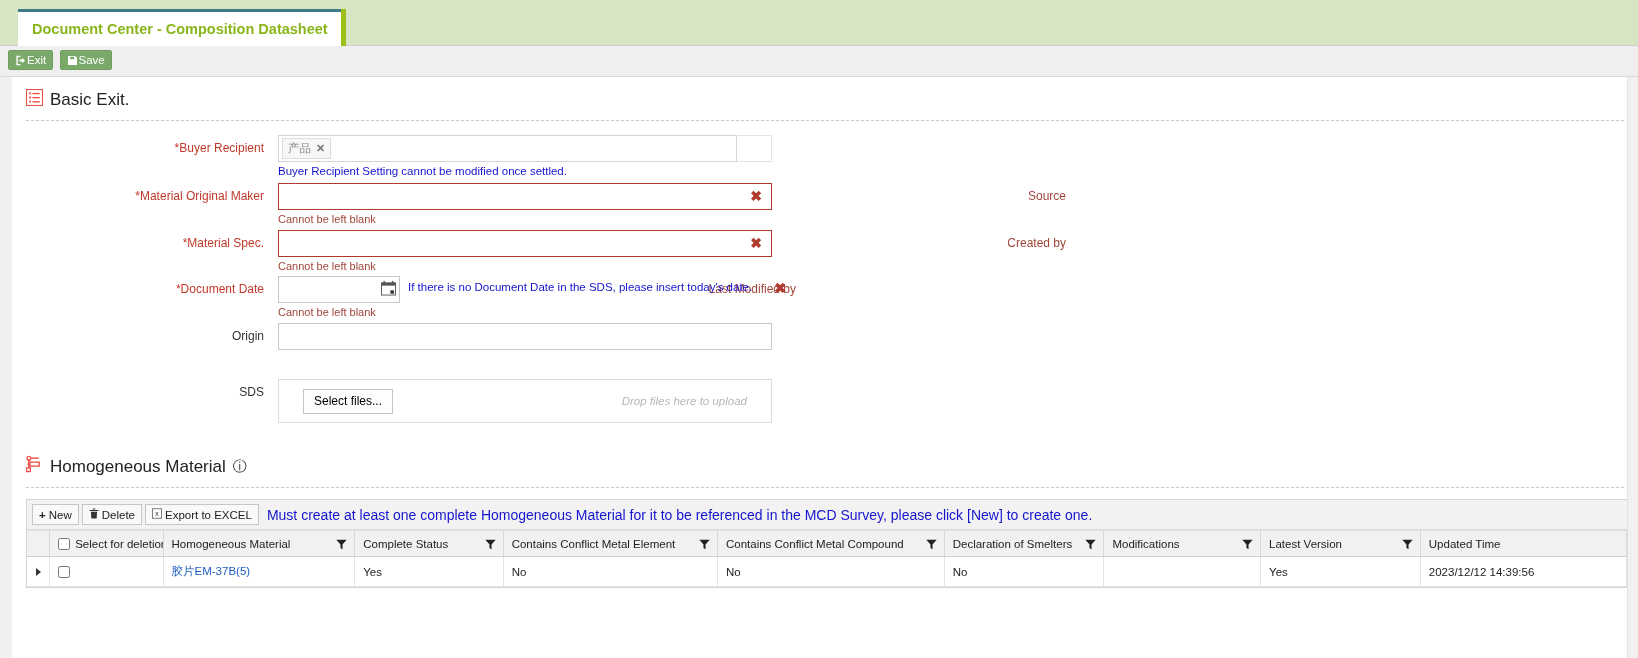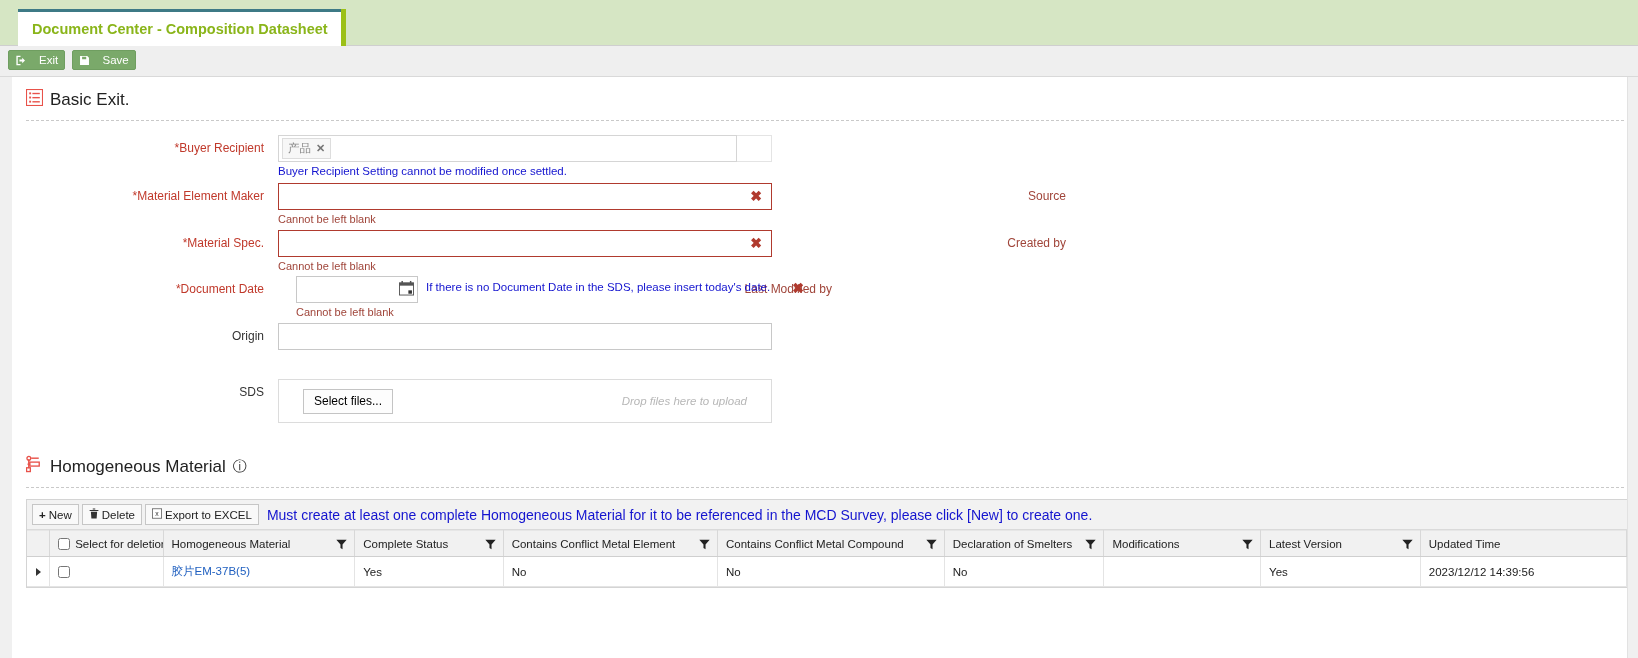--- a/index.html
+++ b/index.html
@@ -48,21 +48,21 @@
   .toolbar {
     height: 31px;
     background: #efefef;
     border-bottom: 1px solid #d9d9d9;
     padding: 4px 0 0 8px;
     white-space: nowrap;
   }
   .btn-green {
     display: inline-flex;
     align-items: center;
-    gap: 13px;
+    gap: 1px;
     height: 20px;
     padding: 0 6px;
     background: #7aa96a;
     border: 1px solid #6f9e60;
     border-radius: 2px;
     color: #ffffff;
     font-size: 11.5px;
     cursor: pointer;
     vertical-align: top;
     margin-right: 3px;
@@ -335,40 +335,40 @@
               </span>
             </div>
           </div>
           <div class="chip-extra"></div>
         </div>
         <div class="hint-blue">Buyer Recipient Setting cannot be modified once settled.</div>
       </div>
     </div>
 
     <div class="frow" style="margin-top:6px;">
-      <div class="flabel req">*Material Element Maker</div>
+      <div class="flabel req">*Material Original Maker</div>
       <div class="fctrl">
         <input class="inp err" type="text" value="" style="">
         <span class="err-x">✖</span>
         <div class="hint-err">Cannot be left blank</div>
       </div>
       <div class="side-label">Source</div>
     </div>
 
     <div class="frow" style="margin-top:5px;">
       <div class="flabel req">*Material Spec.</div>
       <div class="fctrl">
         <input class="inp err" type="text" value="" style="">
         <span class="err-x">✖</span>
         <div class="hint-err">Cannot be left blank</div>
       </div>
       <div class="side-label">Created by</div>
     </div>
 
-    <div class="frow" style="gap:18px;">
+    <div class="frow" style="">
       <div class="flabel req">*Document Date</div>
       <div class="fctrl">
         <div style="display:flex;align-items:flex-start;">
           <div class="datewrap">
             <input class="dateinp" type="text" value="" style="">
             <span class="cal-icon">
               <svg width="15" height="16" viewBox="0 0 16 16">
                 <rect x="0.5" y="2.5" width="15" height="13" fill="#fff" stroke="#555"></rect>
                 <rect x="0.5" y="2.5" width="15" height="3" fill="#555"></rect>
                 <rect x="2.6" y="0.5" width="1.6" height="3.2" fill="#555"></rect>

